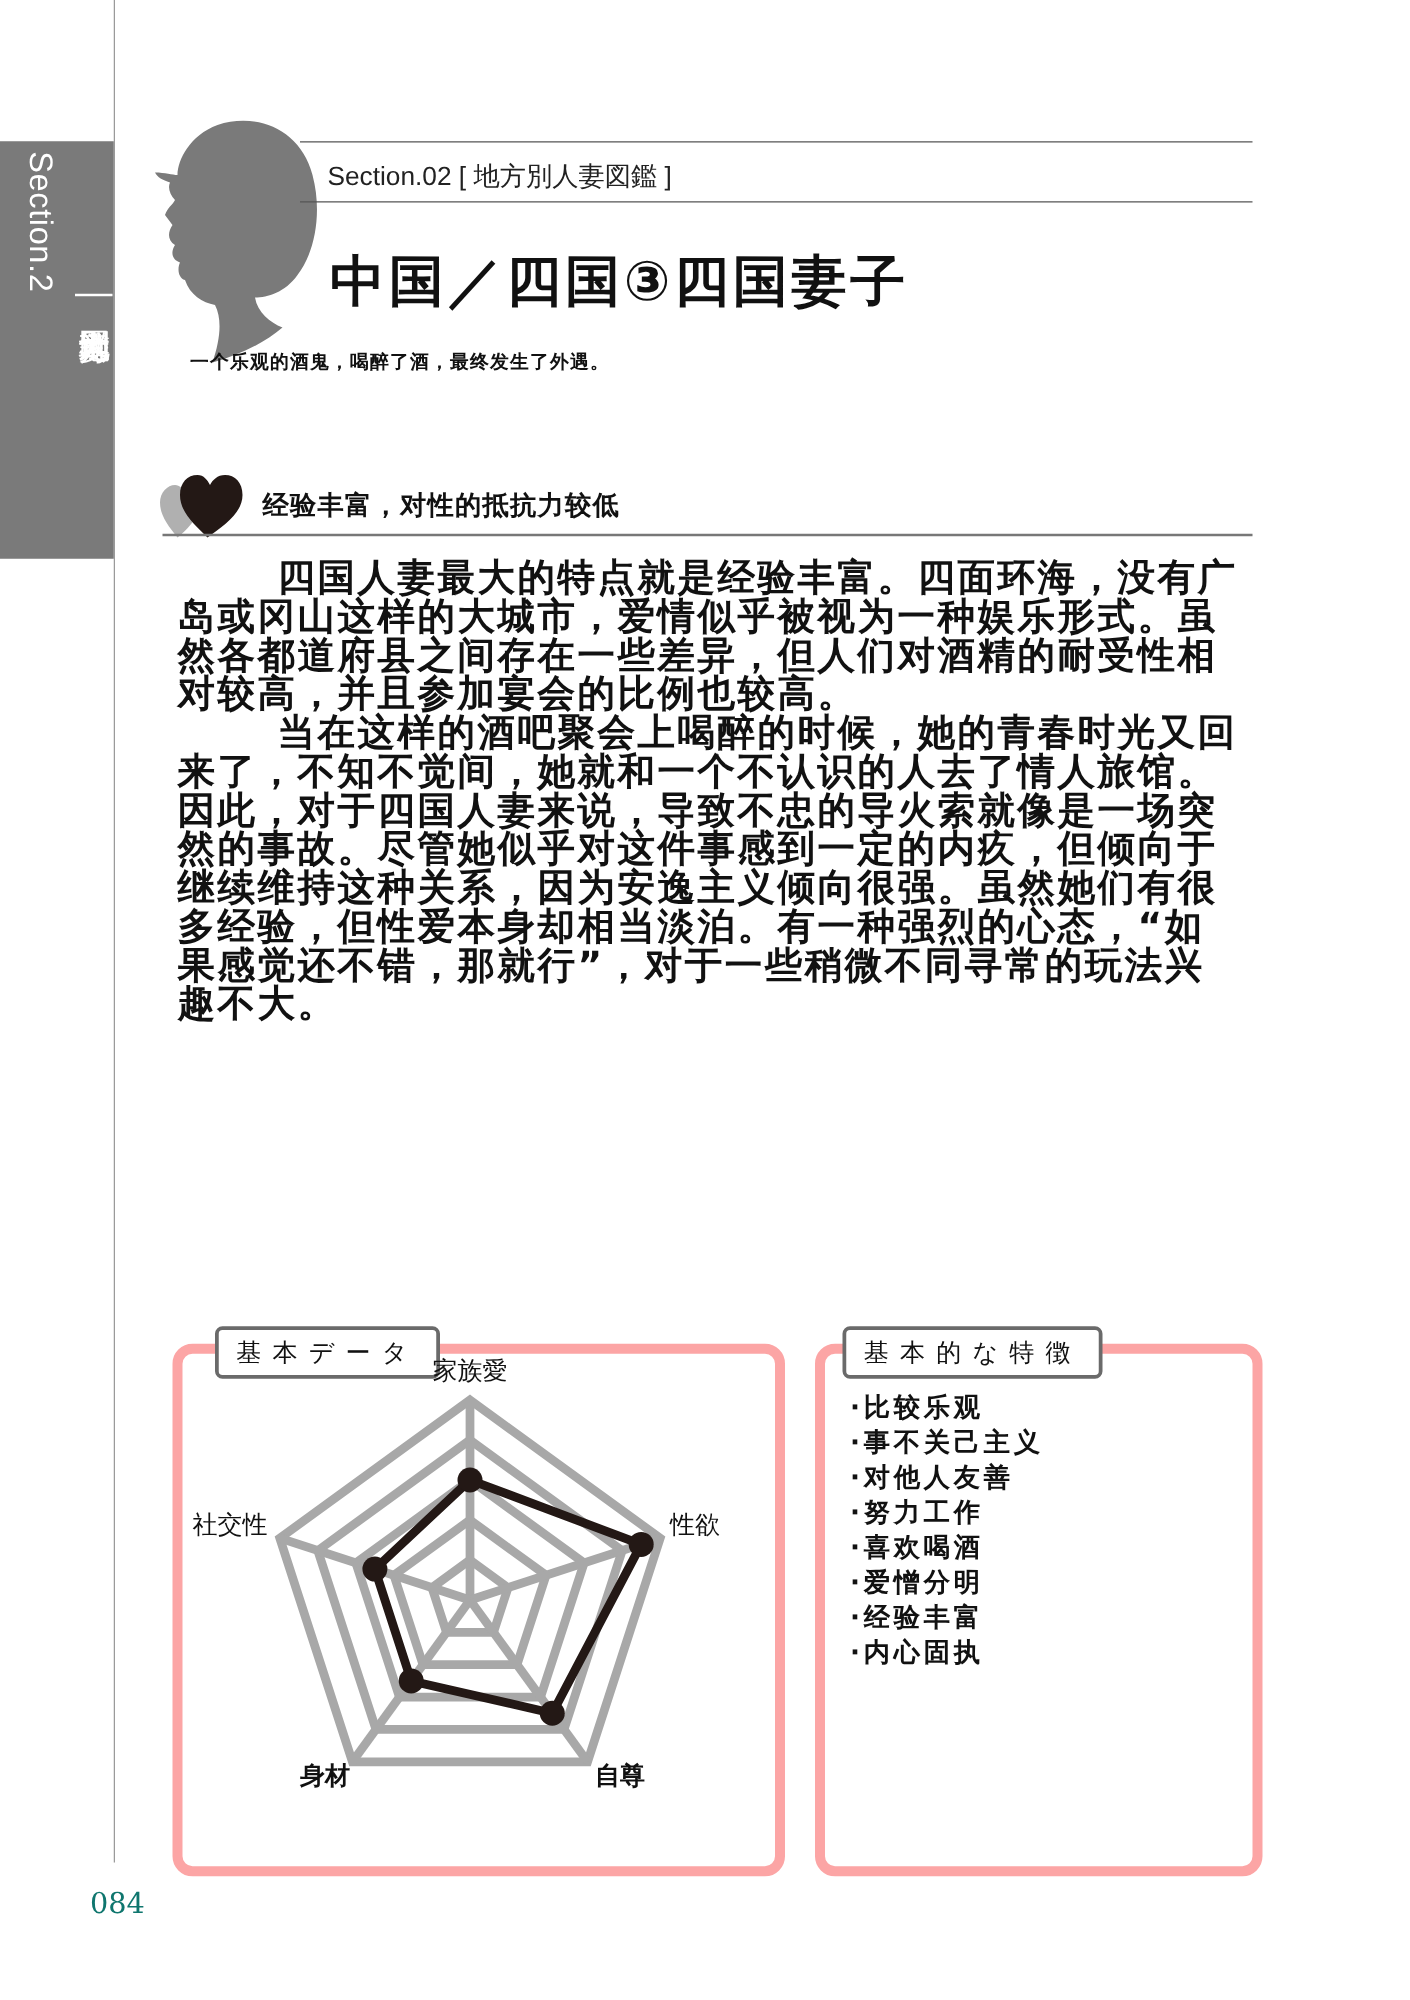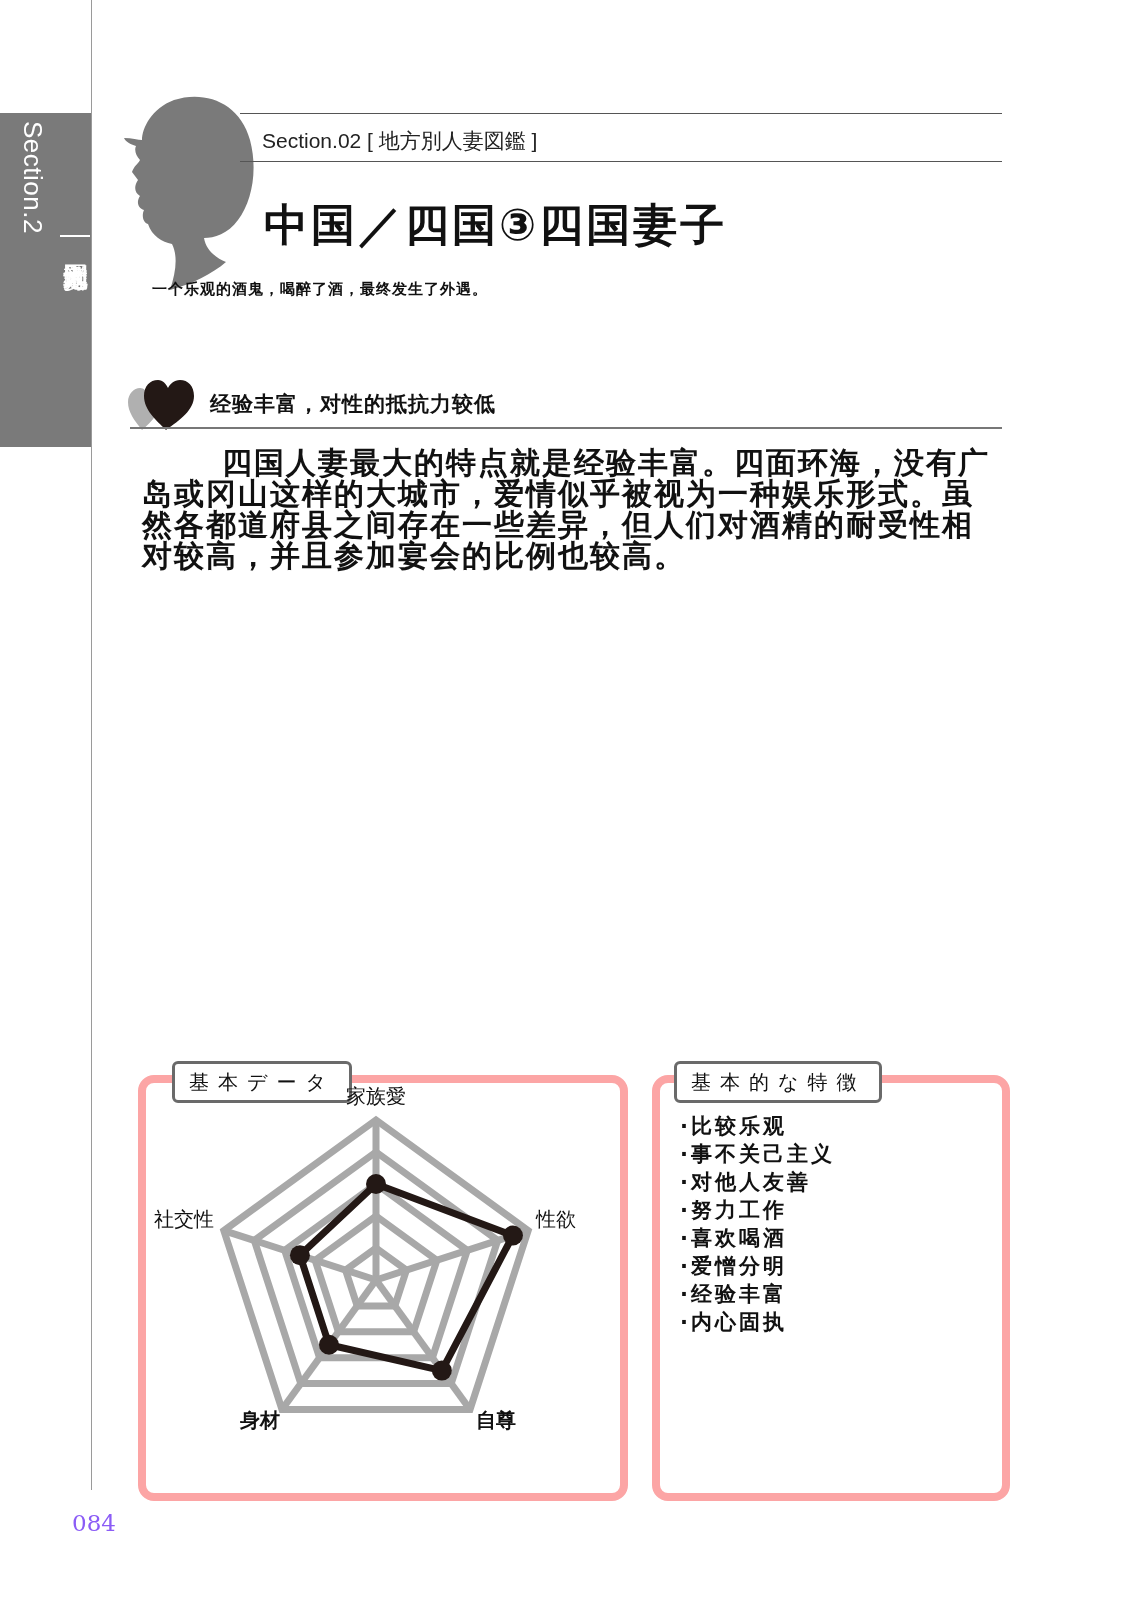--- a/index.html
+++ b/index.html
@@ -19,21 +19,21 @@
   .sub-line { position:absolute; left:130px; top:427px; width:872px; height:2px; background:#777; }
   .body-text { position:absolute; left:142px; top:447px; width:850px; font-size:30px; font-weight:bold; line-height:31px; letter-spacing:2px; }
   .body-text p { margin:0; text-indent:80px; }
   .box { position:absolute; border:8px solid #fca5a5; border-radius:16px; background:#fff; }
   .box-left { left:138px; top:1075px; width:474px; height:410px; }
   .box-right { left:652px; top:1075px; width:342px; height:410px; }
   .box-label { position:absolute; top:-22px; background:#fff; border:3px solid #6a6a6a; border-radius:6px; height:36px; line-height:36px; padding:0 14px; font-size:20px; letter-spacing:9px; color:#111; }
   .radar { position:absolute; left:138px; top:1075px; width:480px; height:410px; }
   .traits { position:absolute; left:680px; top:1112px; font-size:21px; font-weight:bold; line-height:28px; letter-spacing:3px; }
   .traits div { white-space:nowrap; }
-  .page-number { position:absolute; left:72px; top:1510px; font-family:"DejaVu Serif", serif; font-size:23px; color:#8b5cf6; }
+  .page-number { position:absolute; left:72px; top:1510px; font-family:"DejaVu Serif", serif; font-size:23px; color:#0f766e; }
 </style>
 </head>
 <body>
 
 <div class="margin-line"></div>
 
 <div class="side-tab">
   <div class="vt">Section.2</div>
   <div class="sep"></div>
   <div class="vjp">地方別人妻図鑑</div>
@@ -52,20 +52,21 @@
 
 <svg class="heart-icon" viewBox="0 0 68 52">
   <path fill="#b0b0b0" d="M14 50 C6 40 0 32 0 22 C0 14 6 8 12 8 C16 8 18 11 20 14 C22 11 24 8 28 8 C32 8 34 12 34 18 C34 30 24 42 14 50 Z"></path>
   <path fill="#231815" d="M38 50 C28 40 16 30 16 16 C16 6 22 0 30 0 C35 0 38 4 40 8 C42 4 46 0 52 0 C60 0 66 6 66 16 C66 30 52 40 38 50 Z"></path>
 </svg>
 <div class="sub-heading">经验丰富，对性的抵抗力较低</div>
 <div class="sub-line"></div>
 
 <div class="body-text">
   <p>四国人妻最大的特点就是经验丰富。四面环海，没有广岛或冈山这样的大城市，爱情似乎被视为一种娱乐形式。虽然各都道府县之间存在一些差异，但人们对酒精的耐受性相对较高，并且参加宴会的比例也较高。</p>
+  <p>当在这样的酒吧聚会上喝醉的时候，她的青春时光又回来了，不知不觉间，她就和一个不认识的人去了情人旅馆。因此，对于四国人妻来说，导致不忠的导火索就像是一场突然的事故。尽管她似乎对这件事感到一定的内疚，但倾向于继续维持这种关系，因为安逸主义倾向很强。虽然她们有很多经验，但性爱本身却相当淡泊。有一种强烈的心态，“如果感觉还不错，那就行”，对于一些稍微不同寻常的玩法兴趣不大。</p>
 </div>
 
 <div class="box box-left">
   <div class="box-label" style="left:26px;">基本データ</div>
 </div>
 <svg class="radar" id="radar" viewBox="0 0 480 410">
     <polygon points="238,173 268.4338085214449,195.11145618000168 256.80912807335915,230.88854381999832 219.19087192664085,230.88854381999832 207.56619147855508,195.11145618000168" fill="none" stroke="#a8a8a8" stroke-width="7" stroke-linejoin="miter"></polygon>
     <polygon points="238,141 298.86761704288983,185.22291236000336 275.6182561467183,256.77708763999664 200.38174385328173,256.77708763999664 177.13238295711017,185.22291236000336" fill="none" stroke="#a8a8a8" stroke-width="7" stroke-linejoin="miter"></polygon>
     <polygon points="238,109 329.30142556433475,175.33436854000504 294.42738422007744,282.665631459995 181.5726157799226,282.665631459995 146.69857443566525,175.33436854000507" fill="none" stroke="#a8a8a8" stroke-width="7" stroke-linejoin="miter"></polygon>
     <polygon points="238,77 359.73523408577967,165.44582472000673 313.2365122934366,308.5541752799933 162.76348770656347,308.5541752799933 116.26476591422033,165.44582472000675" fill="none" stroke="#a8a8a8" stroke-width="7" stroke-linejoin="miter"></polygon>

